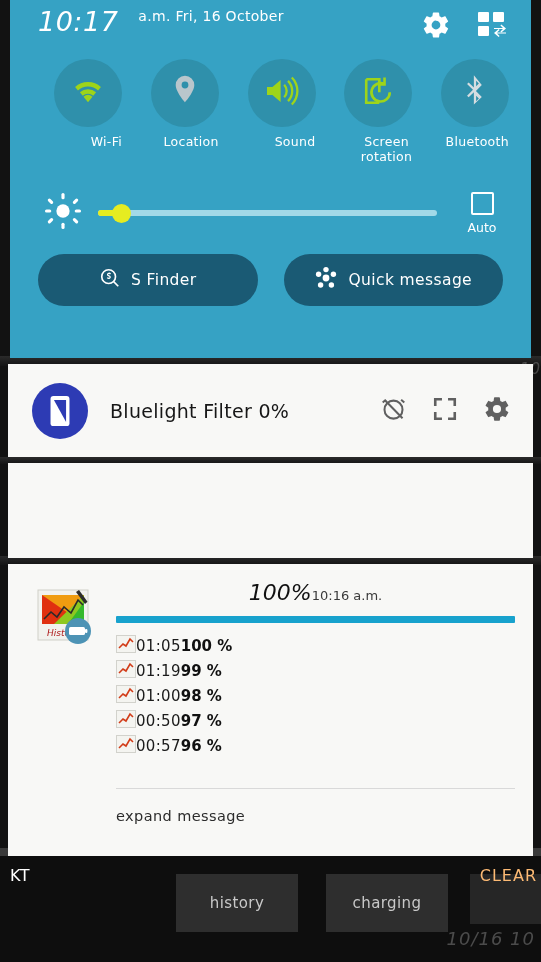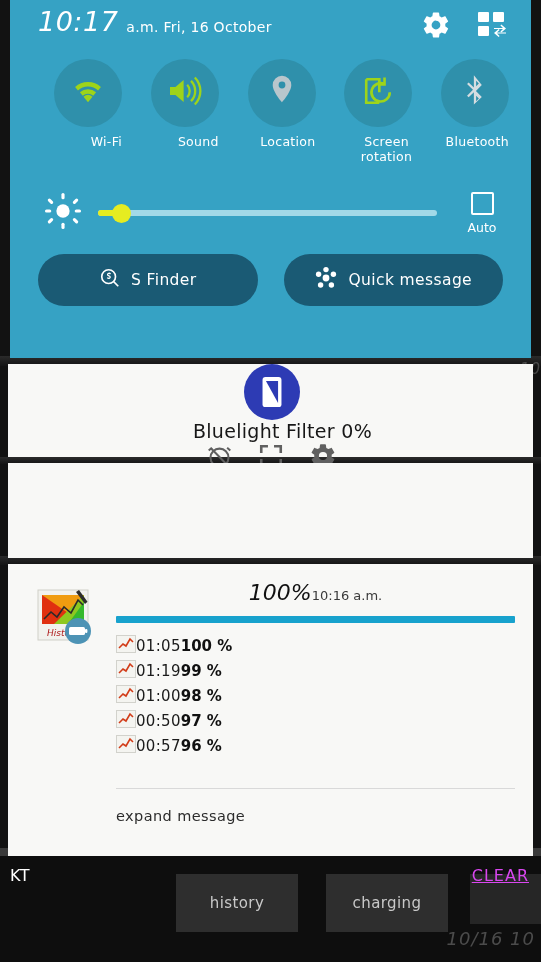--- a/index.html
+++ b/index.html
@@ -35,21 +35,21 @@
     position: absolute; top: 0; left: 10px;
     width: 521px; height: 358px;
     background: #36a2c4;
   }
   #status-row {
     position: relative;
     height: 55px;
   }
   #clock-block {
     position: absolute; left: 28px; top: 8px;
-    display: flex; align-items: flex-end; gap: 8px;
+    display: flex; align-items: flex-start; gap: 20px;
     color: #ffffff;
   }
   #clock-time {
     font-size: 27px; font-style: italic; font-weight: 400;
     letter-spacing: 0.5px; line-height: 1;
   }
   #clock-meta { font-size: 14px; letter-spacing: 0.3px; }
   .status-icons {
     position: absolute; right: 22px; top: 10px;
     display: flex; align-items: center; gap: 26px;
@@ -127,21 +127,21 @@
   .card {
     position: absolute; left: 8px; width: 525px;
     background: #f8f8f6;
   }
   #card-bluelight { top: 364px; height: 93px; }
   #card-blank { top: 463px; height: 95px; }
   #card-battery { top: 564px; height: 292px; }
 
   #bl-inner {
     height: 100%;
-    display: flex; align-items: center; padding: 0 22px 0 24px; flex-direction: column;
+    display: flex; align-items: center; padding: 0 22px 0 24px;
   }
   #bl-icon {
     width: 56px; height: 56px; border-radius: 50%;
     background: #2d3bb4;
     display: flex; align-items: center; justify-content: center;
     flex: 0 0 auto;
   }
   #bl-title {
     margin-left: 22px; flex: 1 1 auto;
     font-size: 19px; color: #171717; letter-spacing: 0.3px;
@@ -185,22 +185,22 @@
   #bottom-bar {
     position: absolute; left: 0; top: 856px;
     width: 541px; height: 106px;
     background: #0e0e0e;
   }
   #carrier-label {
     position: absolute; left: 10px; top: 866px;
     color: #fff; font-size: 16px; letter-spacing: 0.5px;
   }
   #clear-label {
-    position: absolute; right: 12px; top: 866px;
-    color: #d946ef; font-size: 16px; letter-spacing: 1px; text-decoration: underline;
+    position: absolute; right: 4px; top: 866px;
+    color: #fdba74; font-size: 16px; letter-spacing: 1px;
   }
   .tile {
     position: absolute; top: 874px;
     height: 58px;
     background: #2e2e2e;
     display: flex; align-items: center; justify-content: center;
     color: #c9c9c9; font-size: 15px; letter-spacing: 0.4px;
   }
   #tile-0 { left: 26px;  width: 122px; }
   #tile-1 { left: 176px; width: 122px; }
@@ -260,45 +260,45 @@
         <div class="toggle-circle">
           <span>
             <svg width="36" height="30" viewBox="0 0 24 20" fill="#9ed41a">
               <path d="M12 17.5 15 13.8a4.7 4.7 0 0 0-6 0z"></path>
               <path d="M12 8.8a8.4 8.4 0 0 0-5.4 2l1.9 2.3a5.5 5.5 0 0 1 7 0l1.9-2.3A8.4 8.4 0 0 0 12 8.8z"></path>
               <path d="M12 4A12.4 12.4 0 0 0 3.4 7.4l1.9 2.3a9.6 9.6 0 0 1 13.4 0l1.9-2.3A12.4 12.4 0 0 0 12 4z"></path>
             </svg>
           </span>
         </div>
         <div class="toggle-label">Wi-Fi</div>
+      </div>
+
+      <div class="toggle">
+        <div class="toggle-circle">
+          <span>
+            <svg width="30" height="34" viewBox="0 0 24 30" fill="#b9c6cc">
+              <path d="M12 1.5A8.2 8.2 0 0 0 3.8 9.7c0 6 8.2 15.3 8.2 15.3s8.2-9.3 8.2-15.3A8.2 8.2 0 0 0 12 1.5zm0 11.2a3 3 0 1 1 0-6 3 3 0 0 1 0 6z"></path>
+            </svg>
+          </span>
+        </div>
+        <div class="toggle-label">Location</div>
       </div>
 
       <div class="toggle">
         <div class="toggle-circle">
           <span>
             <svg width="36" height="30" viewBox="0 0 26 22" fill="#9ed41a">
               <path d="M2 8v6h4l6 5V3L6 8H2z"></path>
               <path d="M15.2 5.8 14 7a5.8 5.8 0 0 1 0 8l1.2 1.2a7.5 7.5 0 0 0 0-10.4z"></path>
               <path d="M18 3 16.8 4.2a9.6 9.6 0 0 1 0 13.6L18 19a11.3 11.3 0 0 0 0-16z"></path>
               <path d="M20.8.5 19.6 1.7a13.2 13.2 0 0 1 0 18.6l1.2 1.2a14.9 14.9 0 0 0 0-21z"></path>
             </svg>
           </span>
         </div>
         <div class="toggle-label">Sound</div>
-      </div>
-
-      <div class="toggle">
-        <div class="toggle-circle">
-          <span>
-            <svg width="30" height="34" viewBox="0 0 24 30" fill="#b9c6cc">
-              <path d="M12 1.5A8.2 8.2 0 0 0 3.8 9.7c0 6 8.2 15.3 8.2 15.3s8.2-9.3 8.2-15.3A8.2 8.2 0 0 0 12 1.5zm0 11.2a3 3 0 1 1 0-6 3 3 0 0 1 0 6z"></path>
-            </svg>
-          </span>
-        </div>
-        <div class="toggle-label">Location</div>
       </div>
 
       <div class="toggle">
         <div class="toggle-circle">
           <span>
             <svg width="34" height="34" viewBox="0 0 26 26" fill="none" stroke="#9ed41a" stroke-width="2">
               <path d="M4 4h10v10"></path>
               <path d="M4 4v18h10"></path>
               <path d="M22 14a7 7 0 1 1-4-6.3"></path>
               <path d="M18 2.6V8h-5.2"></path>

